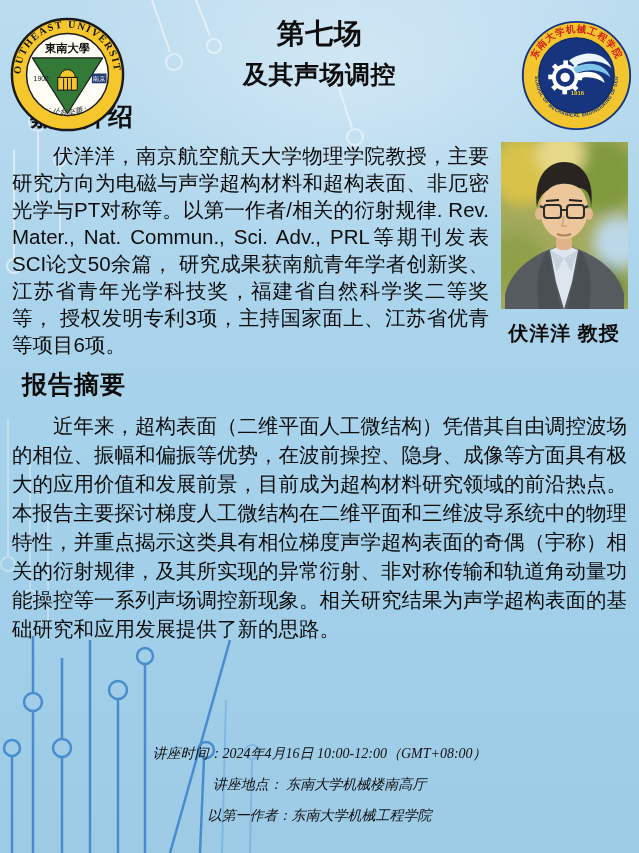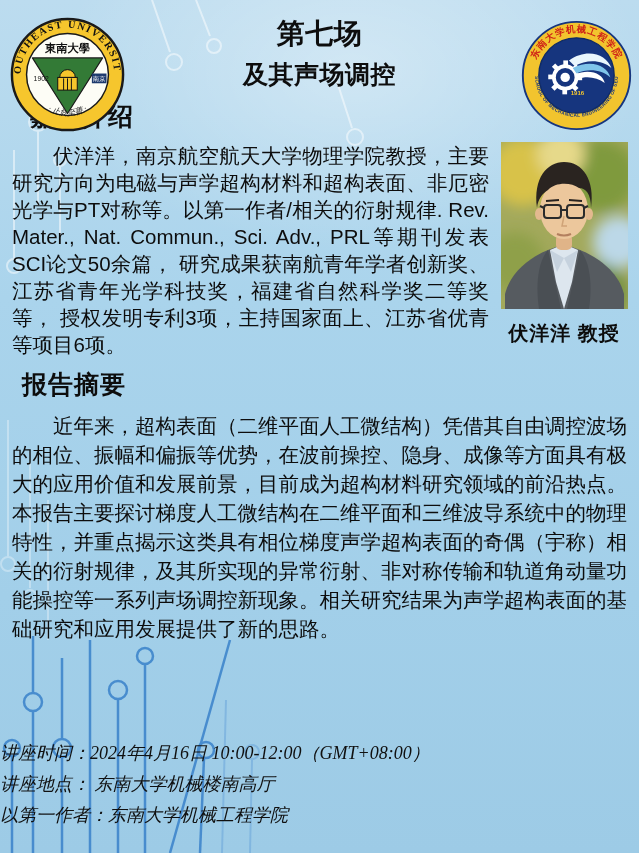--- a/index.html
+++ b/index.html
@@ -51,23 +51,23 @@
   
   .abstract-text {
     margin: 10px 12px 16px 12px;
     font-size: 20.5px; line-height: 29px;
     text-align: justify; text-indent: 2em;
   }
 
   
   .footer {
     position: absolute; left: 0; bottom: 22px; width: 100%;
-    text-align: left; z-index: 2;
+    text-align: center; z-index: 2;
     font-family: "Liberation Serif", serif; font-style: italic;
-    font-size: 18px; line-height: 31px; color: #101010;
+    font-size: 14px; line-height: 31px; color: #101010;
   }
 </style>
 </head>
 <body>
 
 <div class="poster">
 
   <svg class="decor" viewBox="0 0 639 853" aria-hidden="true">
 
     <g stroke="#ffffff" stroke-width="2" fill="none" opacity="0.5">

